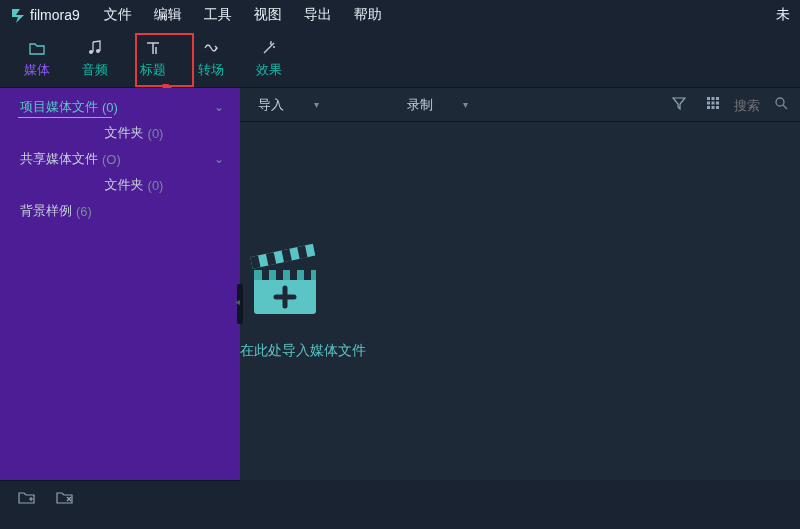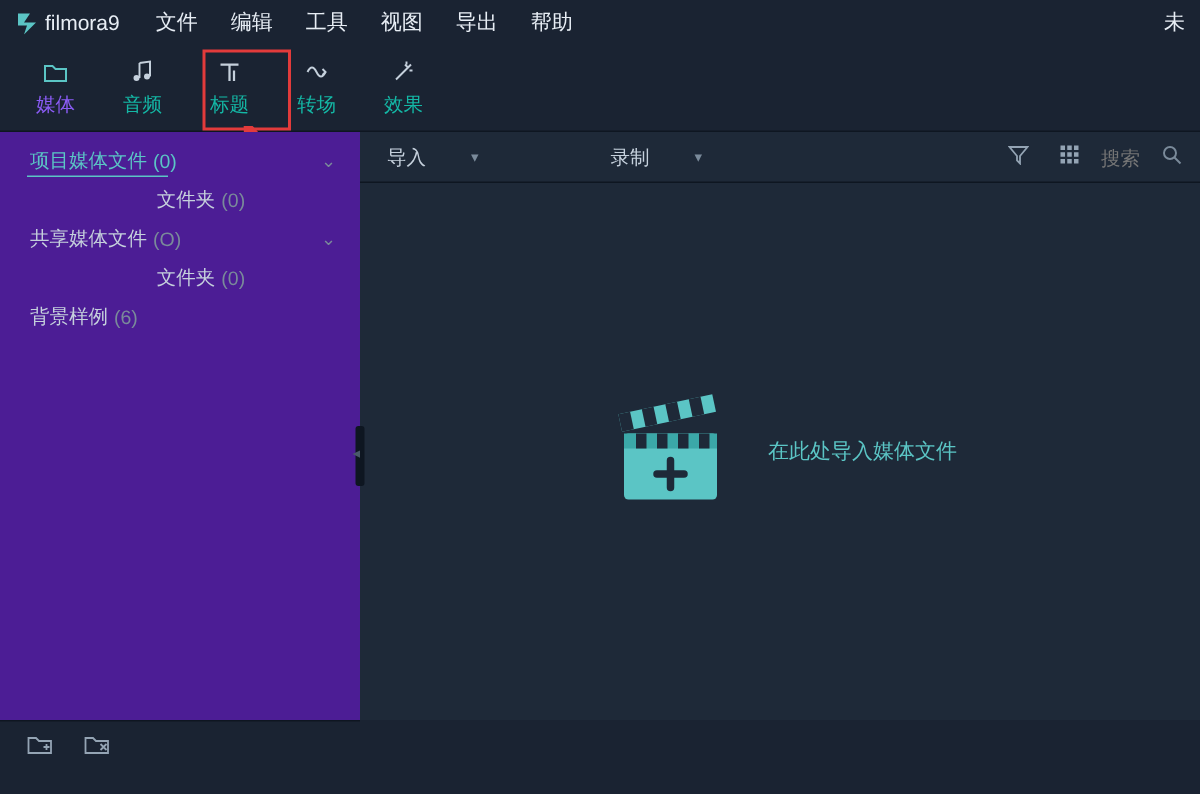--- a/index.html
+++ b/index.html
@@ -181,22 +181,21 @@
       background: transparent;
       border: none;
       color: #c5d0dc;
       font-size: 13px;
       width: 40px;
       outline: none;
     }
     .content-body {
       flex: 1;
       display: flex;
-      flex-direction: row;
-      align-items: center;
+      flex-direction: column;
       justify-content: center;
       gap: 20px;
     }
     .clapper { width: 90px; height: 80px; }
     .import-hint { color: #5bc5c5; font-size: 14px; }
     
     .arrow-svg {
       position: absolute;
       left: 155px;
       top: 84px;

